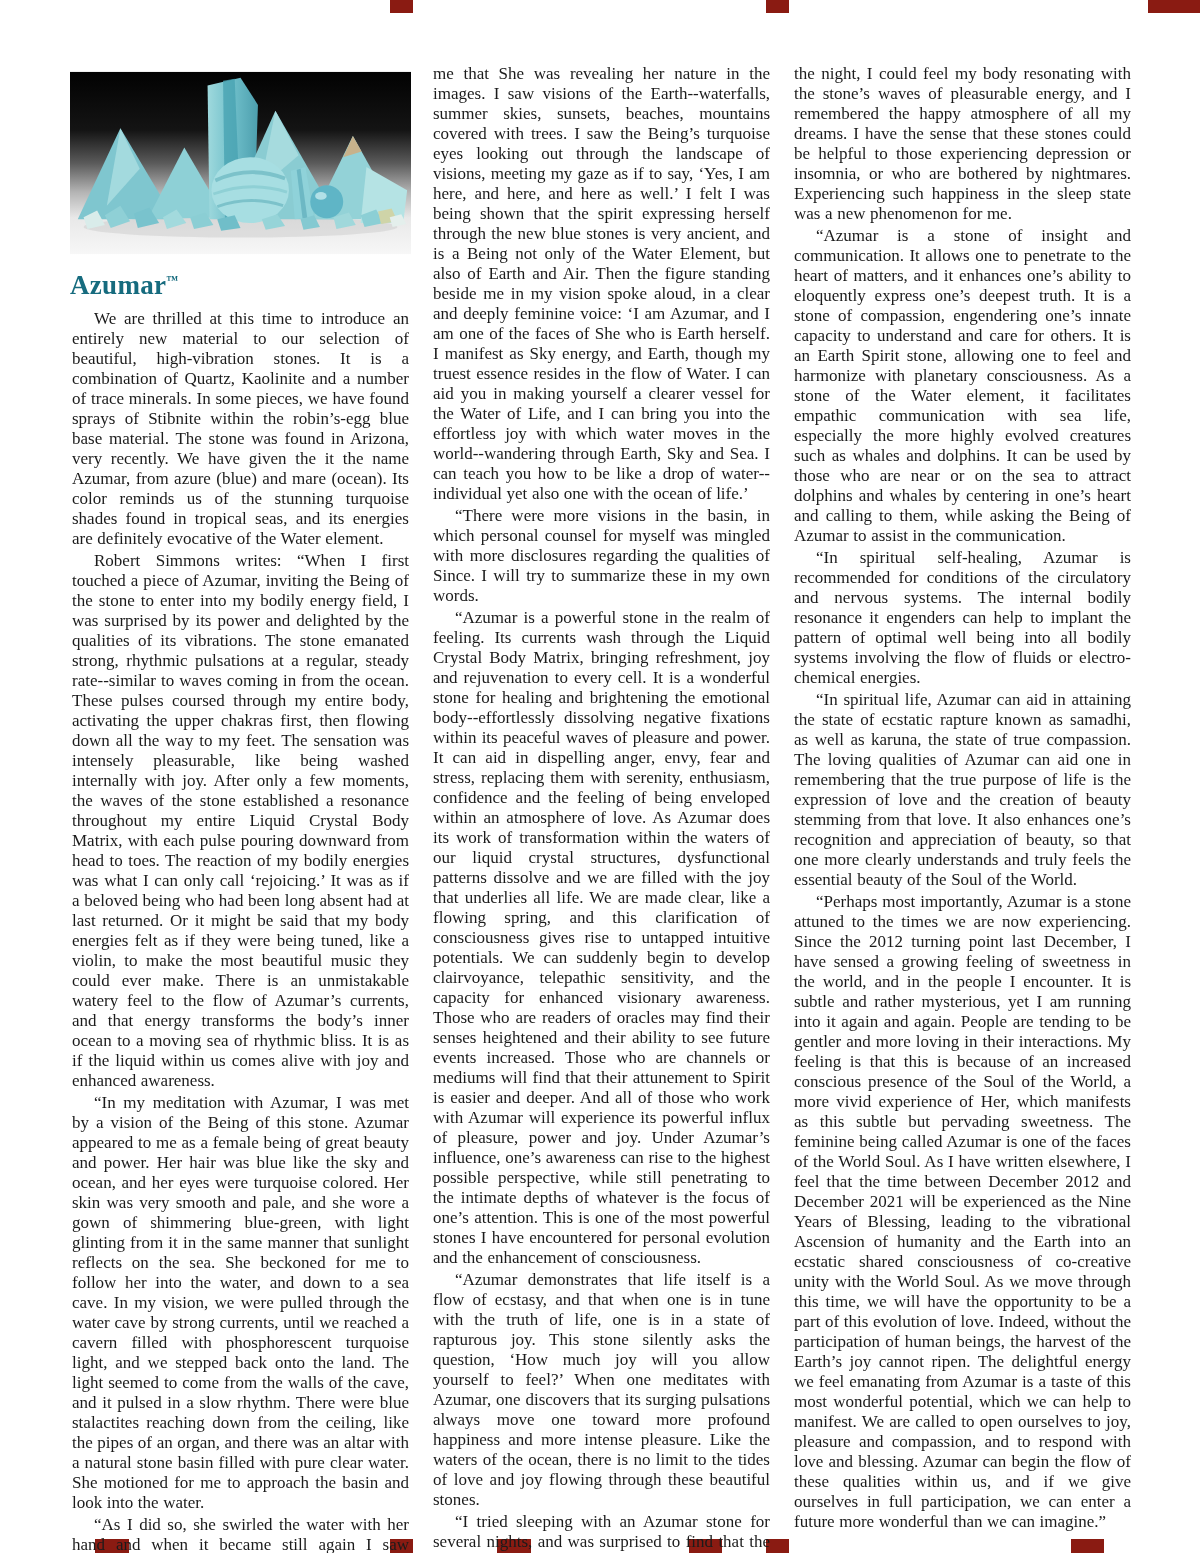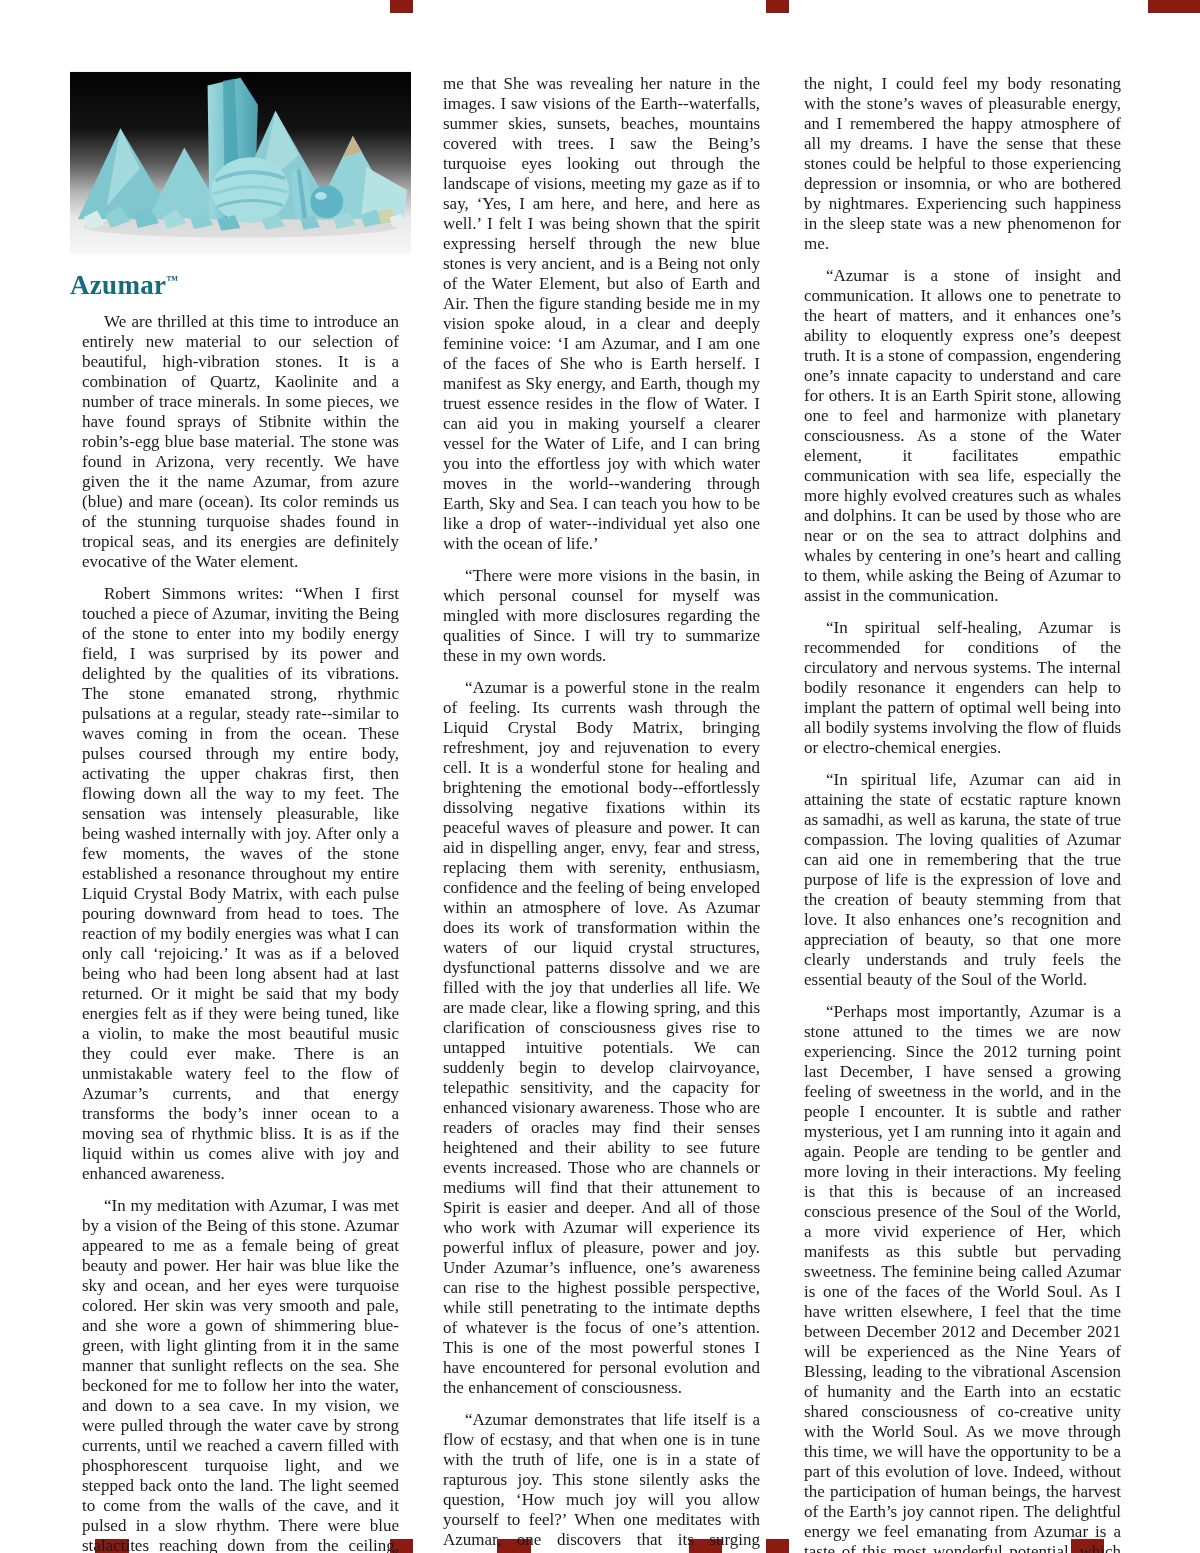--- a/index.html
+++ b/index.html
@@ -47,21 +47,21 @@
     font-weight: bold;
     color: #166b7e;
     letter-spacing: 0.3px;
   }
   h1.title sup {
     font-size: 12px;
     vertical-align: super;
     line-height: 0;
   }
   .p {
-    margin: 12px;
+    margin: 2px;
     font-size: 17px;
     line-height: 20px;
     text-align: justify;
     word-spacing: 0.02em;
   }
   .p.indent { text-indent: 22px; }
 </style>
 </head>
 <body>
 

